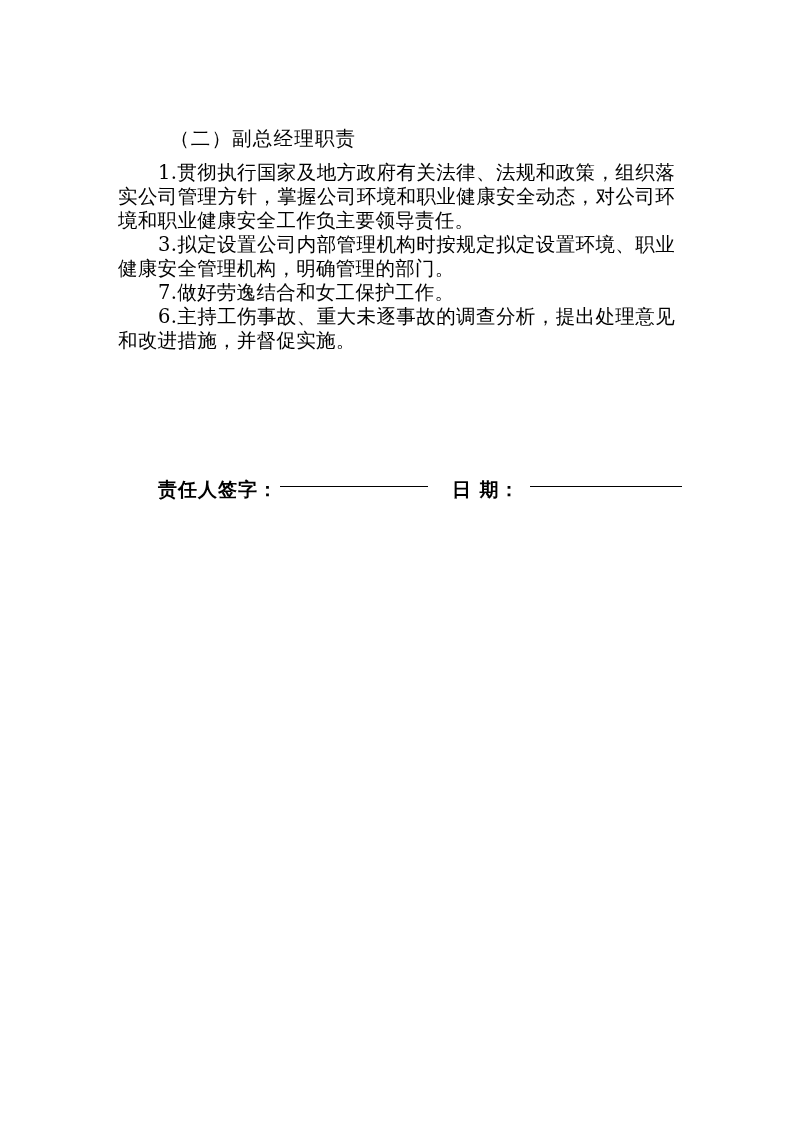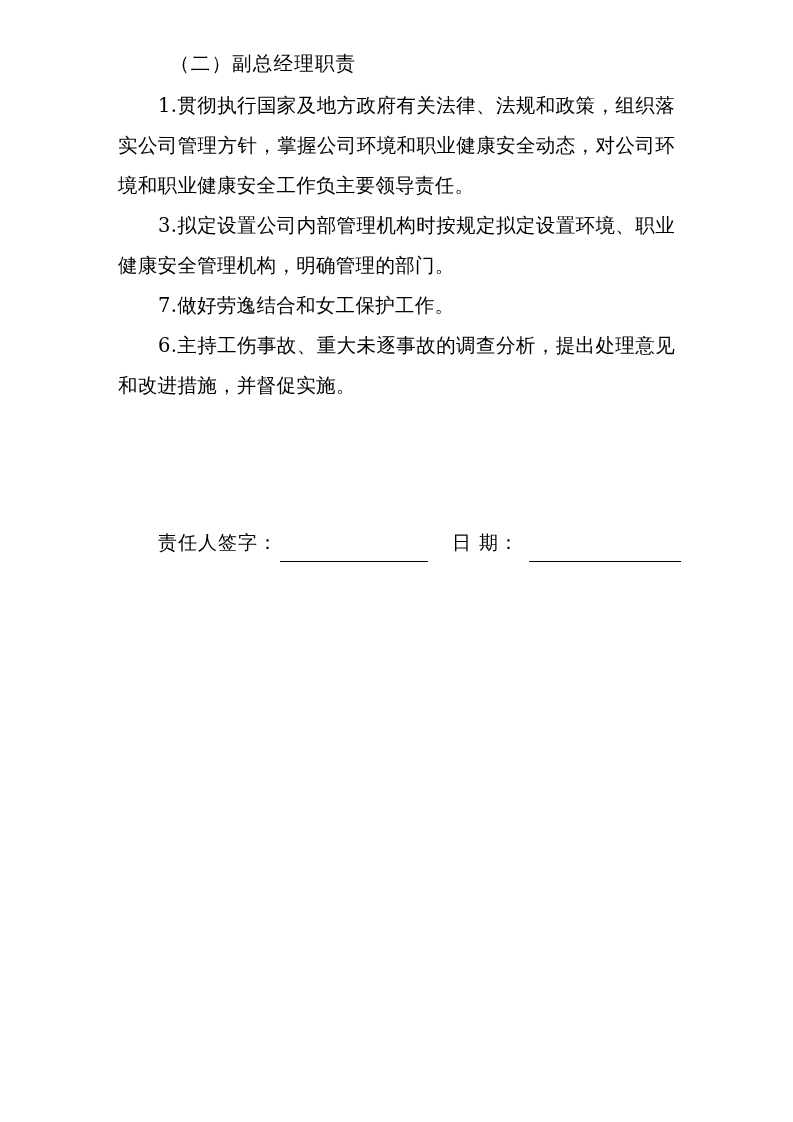--- a/index.html
+++ b/index.html
@@ -12,52 +12,52 @@
     height: 1122px;
     font-family: "DejaVu Serif", "Liberation Serif", serif;
     color: #000000;
     overflow: hidden;
   }
   .page {
     position: relative;
     width: 793px;
     height: 1122px;
     box-sizing: border-box;
-    padding: 44px 118px 0 118px;
+    padding: 119px 118px 0 118px;
   }
   .doc-body {
     font-size: 19.5px;
     line-height: 40px;
     text-align: justify;
     letter-spacing: 0.4px;
   }
   .heading {
     margin: 0 0 2px 0;
     padding-left: 52px;
     font-size: 19.5px;
     line-height: 40px;
     letter-spacing: 1.2px;
     font-weight: normal;
   }
   .para {
     margin: 0;
     text-indent: 40px;
     font-size: 19.5px;
-    line-height: 40px;
+    line-height: 24px;
     text-align: justify;
     letter-spacing: 0.3px;
   }
   .signature-row {
     margin-top: 116px;
     padding-left: 40px;
     font-size: 19px;
-    font-weight: normal;
+    font-weight: bold;
     letter-spacing: 1px;
     display: flex;
-    align-items: flex-end;
+    align-items: flex-start;
     white-space: nowrap;
   }
   .sig-label {
     flex: 0 0 auto;
   }
   .sig-line {
     display: inline-block;
     flex: 0 0 auto;
     border-bottom: 1.6px solid #000;
     height: 17px;

